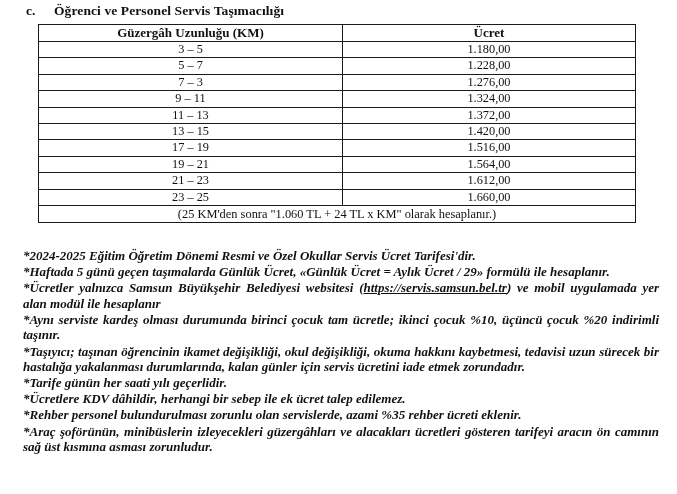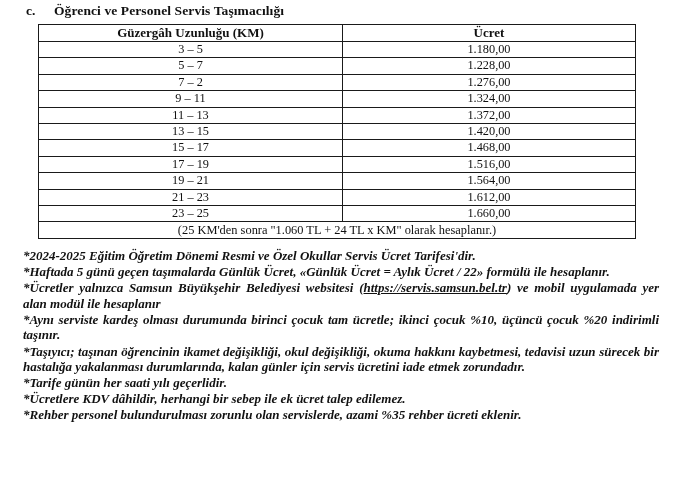--- a/index.html
+++ b/index.html
@@ -110,38 +110,34 @@
   <tbody>
     <tr>
       <td>3 – 5</td>
       <td>1.180,00</td>
     </tr>
     <tr>
       <td>5 – 7</td>
       <td>1.228,00</td>
     </tr>
     <tr>
-      <td>7 – 2</td>
+      <td>7 – 3</td>
       <td>1.276,00</td>
     </tr>
     <tr>
       <td>9 – 11</td>
       <td>1.324,00</td>
     </tr>
     <tr>
       <td>11 – 13</td>
       <td>1.372,00</td>
     </tr>
     <tr>
       <td>13 – 15</td>
       <td>1.420,00</td>
-    </tr>
-    <tr>
-      <td>15 – 17</td>
-      <td>1.468,00</td>
     </tr>
     <tr>
       <td>17 – 19</td>
       <td>1.516,00</td>
     </tr>
     <tr>
       <td>19 – 21</td>
       <td>1.564,00</td>
     </tr>
     <tr>
@@ -153,20 +149,21 @@
       <td>1.660,00</td>
     </tr>
     <tr class="note-row">
       <td colspan="2">(25 KM'den sonra "1.060 TL + 24 TL x KM" olarak hesaplanır.)</td>
     </tr>
   </tbody>
 </table>
 
 <div class="footnotes">
   <p class="footnote">*2024-2025 Eğitim Öğretim Dönemi Resmi ve Özel Okullar Servis Ücret Tarifesi'dir.</p>
-  <p class="footnote">*Haftada 5 günü geçen taşımalarda Günlük Ücret, «Günlük Ücret = Aylık Ücret / 22» formülü ile hesaplanır.</p>
+  <p class="footnote">*Haftada 5 günü geçen taşımalarda Günlük Ücret, «Günlük Ücret = Aylık Ücret / 29» formülü ile hesaplanır.</p>
   <p class="footnote"><span>*Ücretler yalnızca Samsun Büyükşehir Belediyesi websitesi (</span><span class="link nowrap">https://servis.samsun.bel.tr</span><span>) ve mobil uygulamada yer alan modül ile hesaplanır</span></p>
   <p class="footnote">*Aynı serviste kardeş olması durumunda birinci çocuk tam ücretle; ikinci çocuk %10, üçüncü çocuk %20 indirimli taşınır.</p>
   <p class="footnote">*Taşıyıcı; taşınan öğrencinin ikamet değişikliği, okul değişikliği, okuma hakkını kaybetmesi, tedavisi uzun sürecek bir hastalığa yakalanması durumlarında, kalan günler için servis ücretini iade etmek zorundadır.</p>
   <p class="footnote">*Tarife günün her saati yılı geçerlidir.</p>
   <p class="footnote">*Ücretlere KDV dâhildir, herhangi bir sebep ile ek ücret talep edilemez.</p>
   <p class="footnote">*Rehber personel bulundurulması zorunlu olan servislerde, azami %35 rehber ücreti eklenir.</p>
+  <p class="footnote">*Araç şoförünün, minibüslerin izleyecekleri güzergâhları ve alacakları ücretleri gösteren tarifeyi aracın ön camının sağ üst kısmına asması zorunludur.</p>
 </div>
 
 </body></html>

